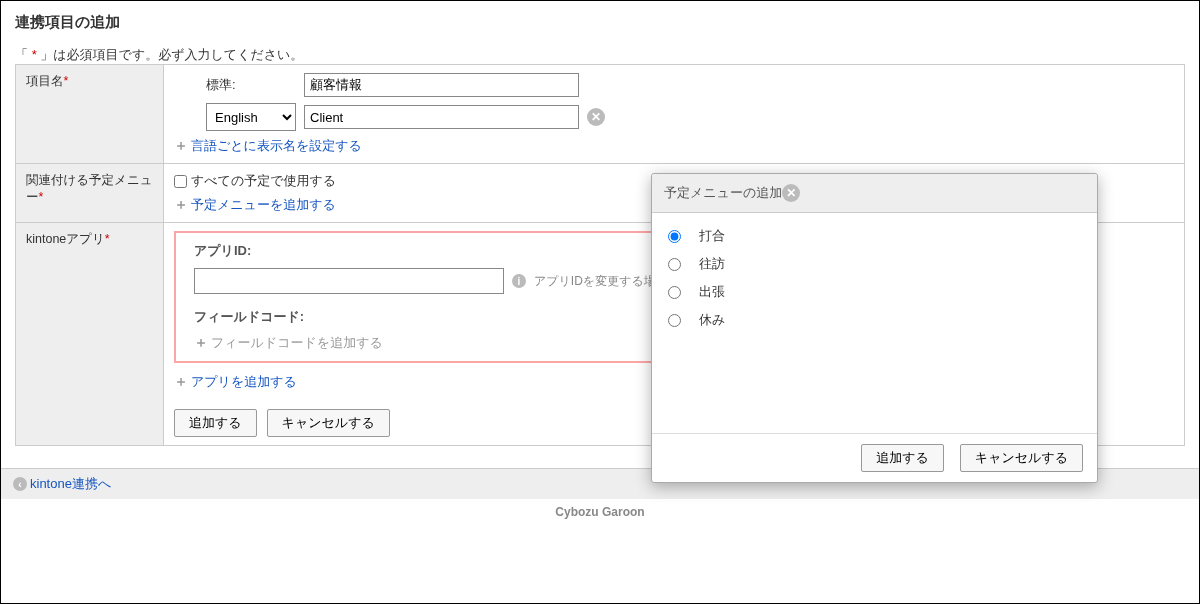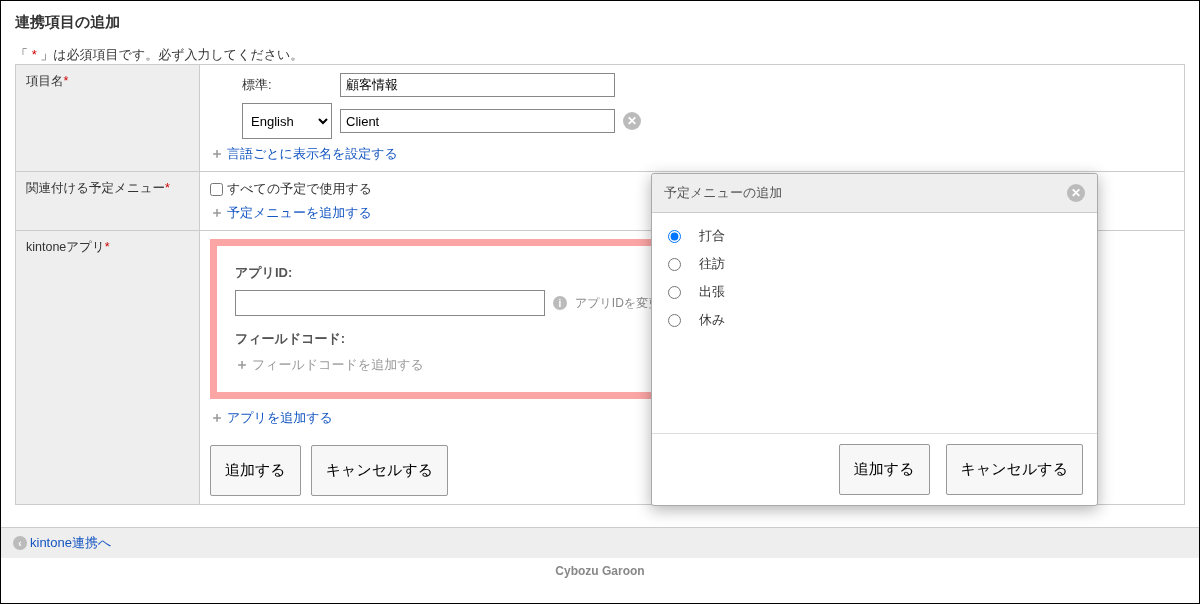--- a/index.html
+++ b/index.html
@@ -4,46 +4,46 @@
   <style>
     * { box-sizing: border-box; margin: 0; padding: 0; }
     body { font-family: "Hiragino Sans", "Meiryo", Arial, sans-serif; font-size: 13px; color: #333; background: #fff; }
     .page { border: 1px solid #000; width: 1200px; height: 604px; position: relative; }
     .content { padding: 12px 14px 0 14px; }
     h2 { font-size: 15px; font-weight: bold; margin-bottom: 14px; }
     .required-note { font-size: 13px; }
     .required-note .star { color: #c00; }
     table.form-table { border-collapse: collapse; width: 100%; }
     table.form-table td { border: 1px solid #ccc; vertical-align: top; padding: 8px 10px; }
-    td.label-cell { background: #eee; width: 184px; font-size: 12.5px; }
+    td.label-cell { background: #eee; width: 148px; font-size: 12.5px; }
     td.label-cell .star { color: #c00; }
     .row-inline { display: flex; align-items: center; gap: 8px; margin-bottom: 6px; margin-left: 32px; }
     .label-fixed { display: inline-block; width: 90px; }
     input.text { border: 1px solid #888; padding: 3px 5px; font-size: 13px; height: 24px; width: 275px; }
-    select { border: 1px solid #888; padding: 2px 4px; font-size: 13px; height: 36px; width: 90px; background: #fff; }
+    select { border: 1px solid #888; padding: 2px 4px; font-size: 13px; height: 28px; width: 90px; background: #fff; }
     .close-circle { width: 18px; height: 18px; border-radius: 50%; background: #bbb; color: #fff; display: inline-flex; align-items: center; justify-content: center; font-size: 12px; font-weight: bold; cursor: pointer; }
     .add-link { color: #1455c0; font-size: 13px; cursor: pointer; display: inline-flex; align-items: center; }
     .add-link.disabled { color: #999; cursor: default; }
     .plus-icon { color: #999; font-weight: bold; margin-right: 3px; font-size: 14px; }
     .checkbox-line { display: flex; align-items: center; gap: 4px; margin-bottom: 6px; }
-    .app-box { border: 7px solid #fca5a5; padding: 18px 18px; width: 640px; }
+    .app-box { border: 2px solid #fca5a5; padding: 9px 18px; width: 640px; }
     .app-box .section-label { font-weight: bold; margin-bottom: 8px; color: #555; }
     .app-id-row { display: flex; align-items: center; gap: 8px; }
     input.app-id-input { border: 1px solid #888; padding: 3px 5px; font-size: 13px; height: 26px; width: 310px; }
     .info-icon { width: 14px; height: 14px; border-radius: 50%; background: #bbb; color: #fff; display: inline-flex; align-items: center; justify-content: center; font-size: 10px; font-weight: bold; }
     .info-text { color: #888; font-size: 12px; }
     .btn-row { margin-top: 18px; display: flex; gap: 10px; }
-    button.btn { border: 1px solid #999; background: #f7f7f7; padding: 15px 14px; font-size: 15px; cursor: pointer; border-radius: 2px; }
+    button.btn { border: 1px solid #999; background: #f7f7f7; padding: 4px 14px; font-size: 13px; cursor: pointer; border-radius: 2px; }
     .footer-bar { background: #eee; border-top: 1px solid #ccc; padding: 6px 12px; margin-top: 22px; }
     .back-link { color: #1455c0; font-size: 13px; cursor: pointer; display: inline-flex; align-items: center; gap: 3px; }
     .back-chevron { width: 14px; height: 14px; border-radius: 50%; background: #bbb; color: #fff; display: inline-flex; align-items: center; justify-content: center; font-size: 10px; font-weight: bold; }
     .brand { text-align: center; color: #888; font-size: 12px; padding: 6px 0; font-weight: bold; }
     
     .modal { position: absolute; left: 650px; top: 172px; width: 447px; background: #fff; border: 1px solid #aaa; box-shadow: 0 4px 16px rgba(0,0,0,0.3); border-radius: 3px; }
-    .modal-header { background: #eee; border-bottom: 1px solid #ccc; padding: 10px 12px; display: flex; justify-content: space-between; align-items: center; border-radius: 3px 3px 0 0; }
+    .modal-header { background: #eee; border-bottom: 1px solid #ccc; padding: 10px 12px; display: flex; align-items: center; border-radius: 3px 3px 0 0; }
     .modal-title { font-size: 13px; color: #555; }
     .modal-body { padding: 14px 16px 20px 16px; min-height: 220px; }
     .radio-item { display: flex; align-items: center; gap: 18px; margin-bottom: 10px; font-size: 13px; }
     .modal-footer { border-top: 1px solid #ddd; padding: 10px 14px; display: flex; justify-content: flex-end; gap: 16px; }
   </style>
 </head>
 <body>
 
 <div class="page">
   <div class="content">

